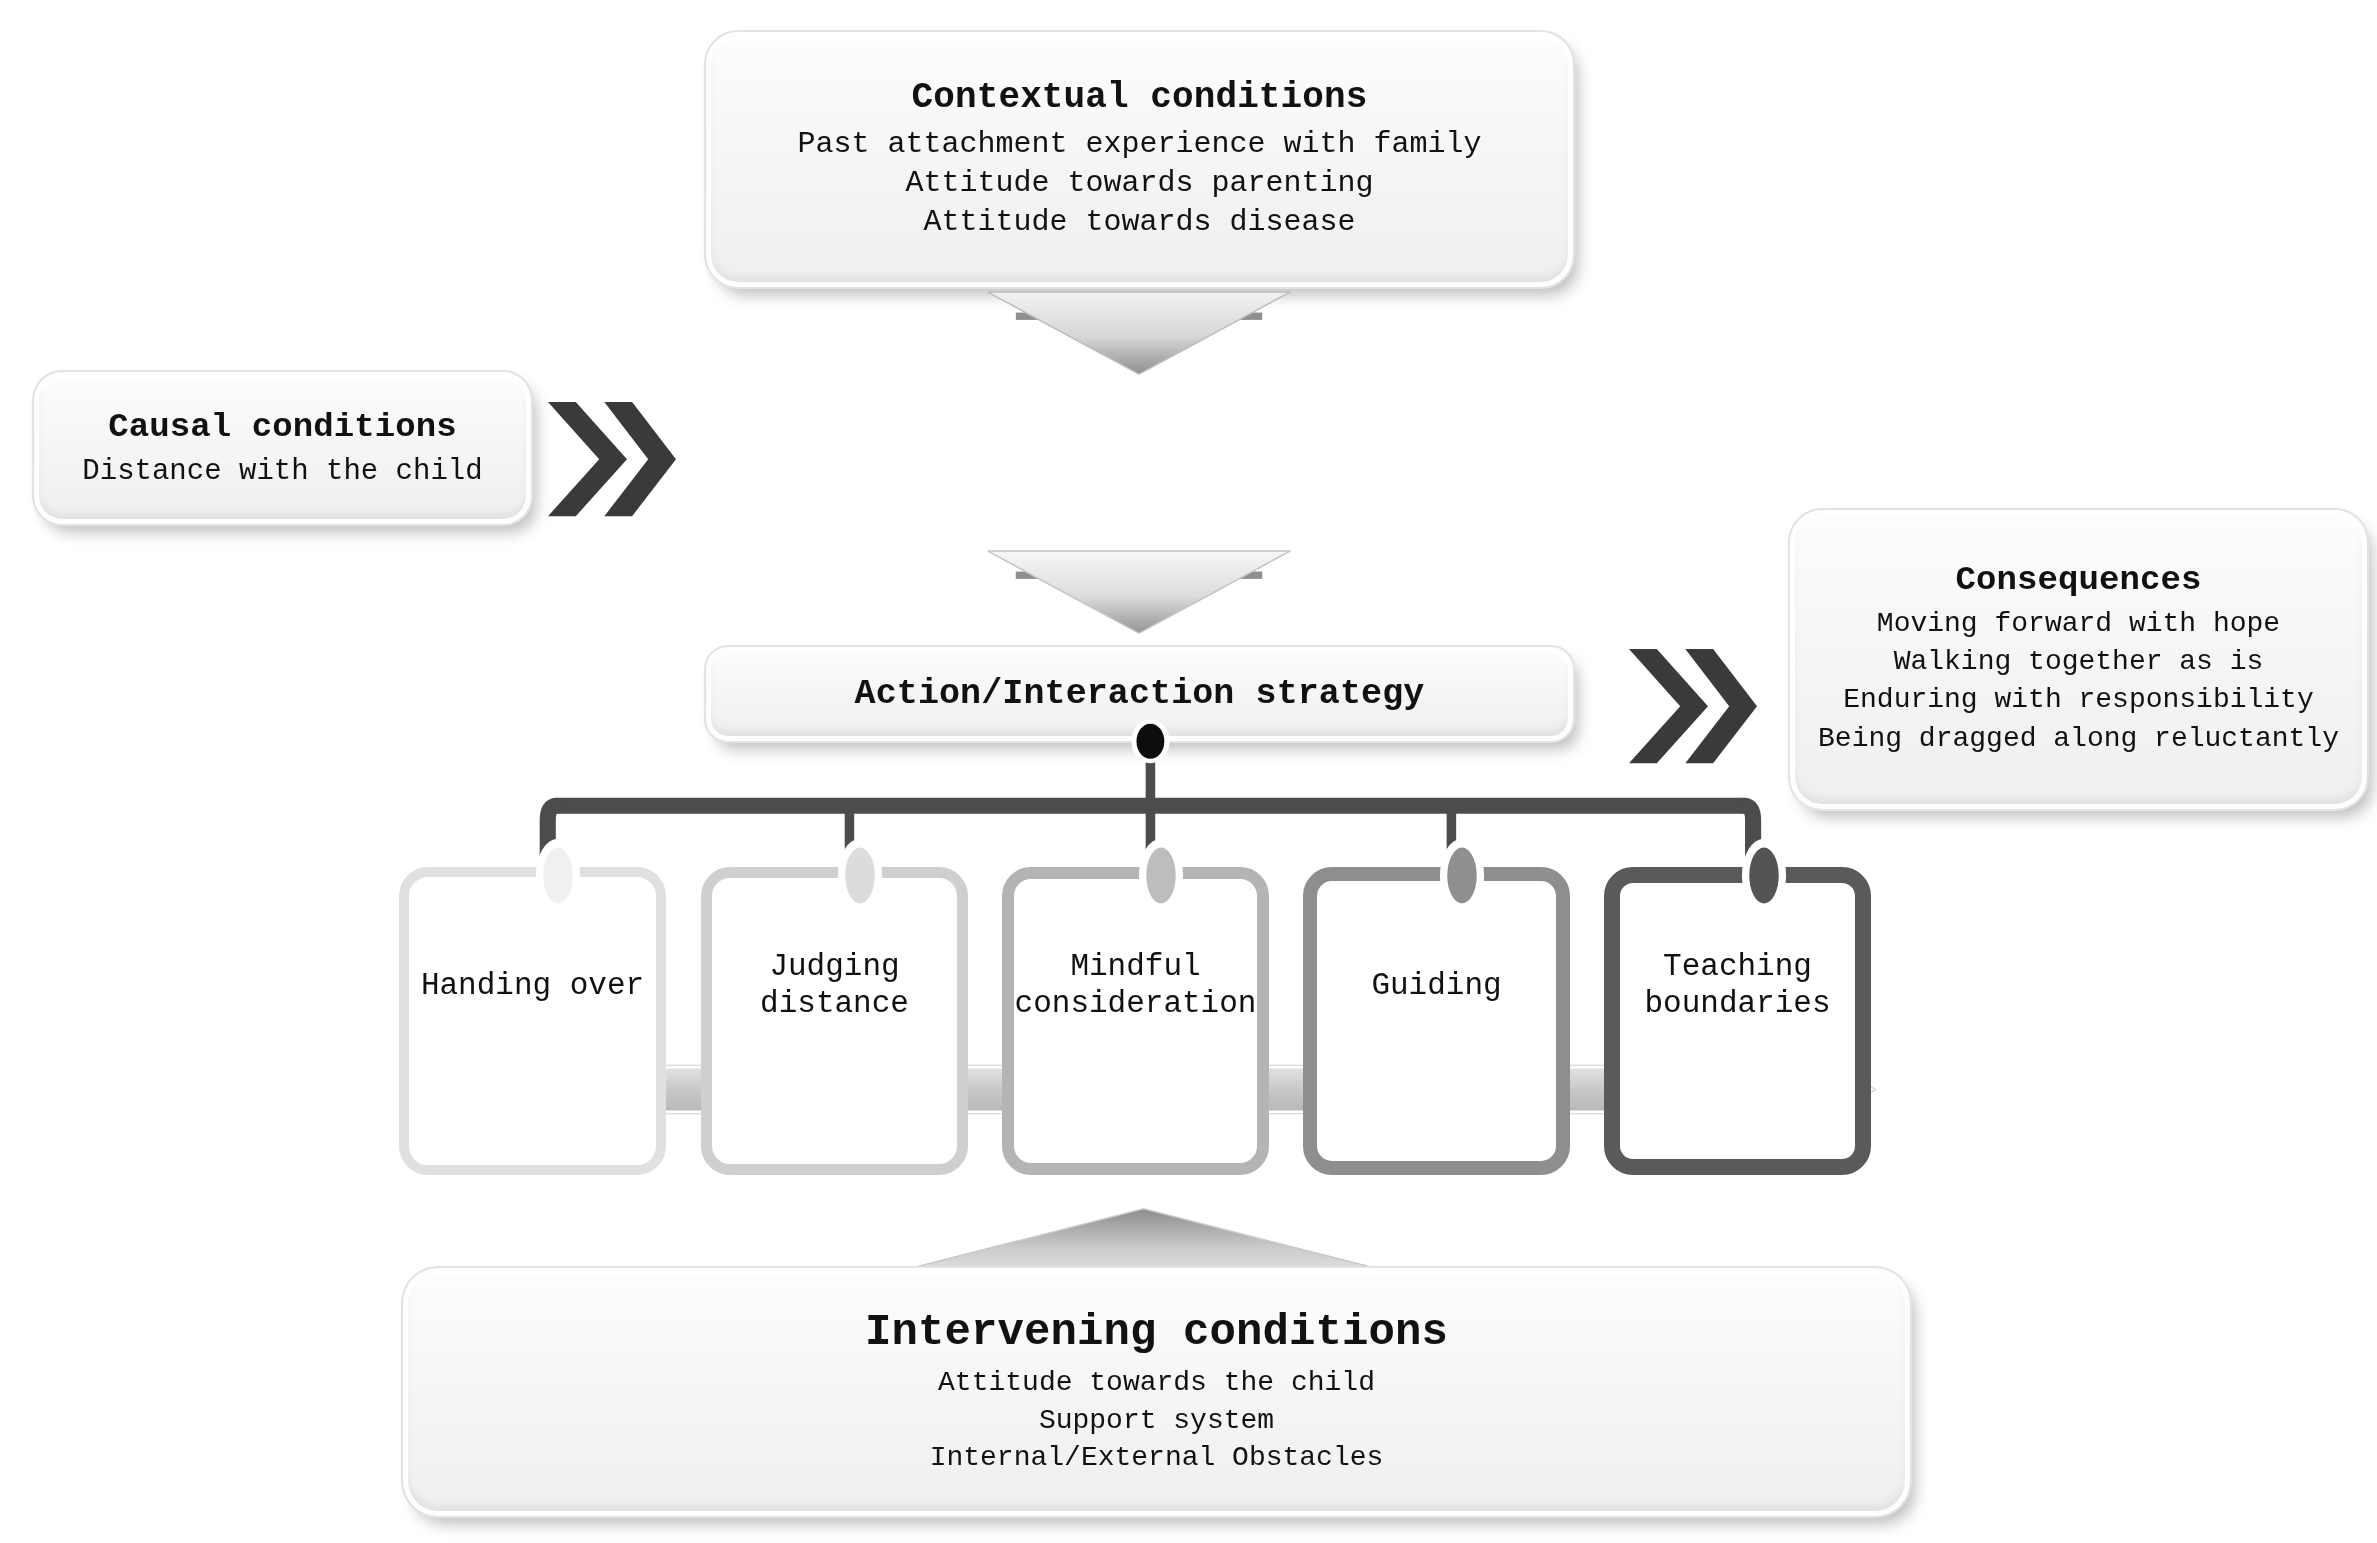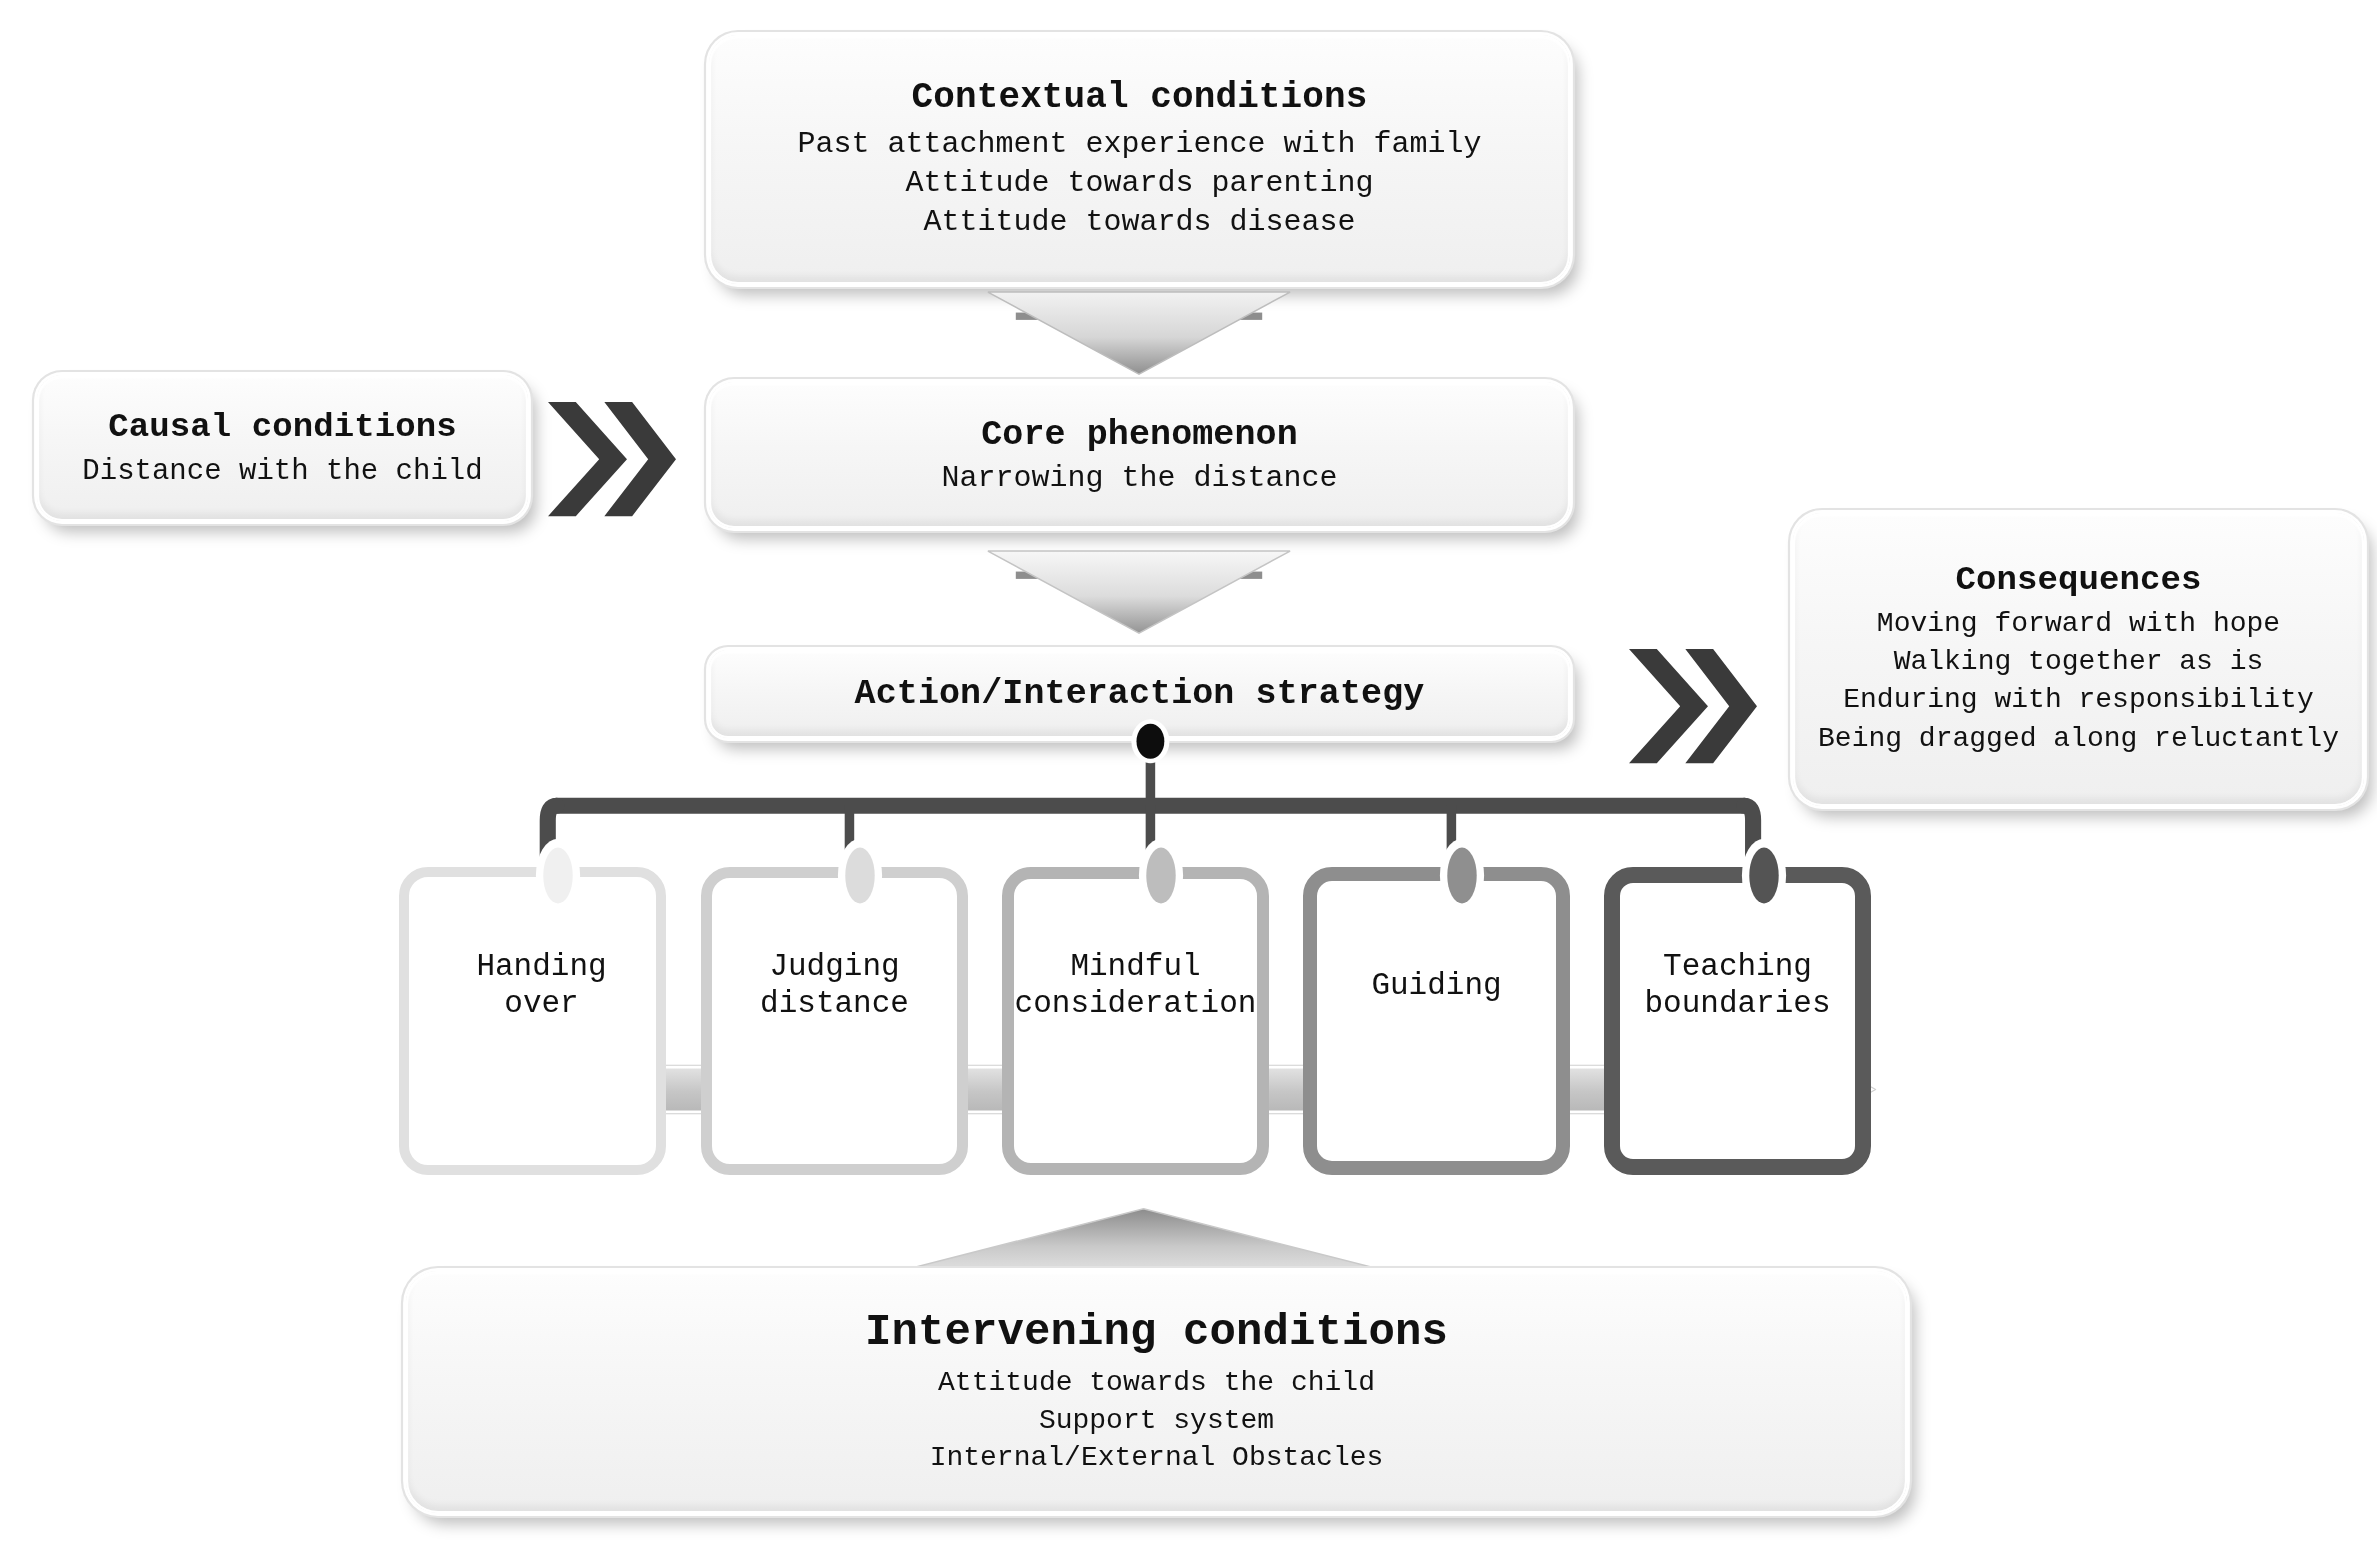--- a/index.html
+++ b/index.html
@@ -137,24 +137,20 @@
     <div class="line">Distance with the child</div>
   </div>
 
   <div class="chev-group" style="left:548px;top:399px;">
     <svg width="128" height="121" viewBox="0 0 175 165">
       <polygon points="0,4 38,4 108,82 38,160 0,160 70,82" fill="#3a3a3a"></polygon>
       <polygon points="77,4 115,4 175,82 115,160 77,160 137,82" fill="#3a3a3a"></polygon>
     </svg>
   </div>
 
-  <div class="panel" id="core">
-    <div class="title">Core phenomenon</div>
-    <div class="line">Narrowing the distance</div>
-  </div>
 
   <div class="downarrow" style="left:985px;top:545px;">
     <svg width="308" height="103" viewBox="0 0 420 140">
       <defs>
         <linearGradient id="dg2" x1="0" y1="0" x2="0" y2="1">
           <stop offset="0%" stop-color="#f7f7f7"></stop>
           <stop offset="55%" stop-color="#dcdcdc"></stop>
           <stop offset="100%" stop-color="#949494"></stop>
         </linearGradient>
       </defs>
@@ -194,21 +190,21 @@
     <path d="M 2382 1100 Q 2394 1100 2394 1120 L 2394 1178" stroke="#4c4c4c" stroke-width="22" fill="none" stroke-linecap="round"></path>
 
     <line x1="1160" y1="1100" x2="1160" y2="1180" stroke="#4c4c4c" stroke-width="13"></line>
     <line x1="1571" y1="1100" x2="1571" y2="1180" stroke="#4c4c4c" stroke-width="13"></line>
     <line x1="1982" y1="1100" x2="1982" y2="1180" stroke="#4c4c4c" stroke-width="13"></line>
 
     <ellipse cx="1571" cy="1012" rx="26" ry="30" fill="#ffffff"></ellipse>
     <ellipse cx="1571" cy="1012" rx="19" ry="24" fill="#0d0d0d"></ellipse>
   </svg>
 
-  <div class="sbox" id="s0" style="left: 399px; width: 267px; border: 10.3px solid rgb(224, 224, 224); z-index: 10; padding-left: 18px;">
+  <div class="sbox" id="s0" style="left: 399px; width: 267px; border: 10.3px solid rgb(224, 224, 224); z-index: 10;">
     <span class="slabel">Handing over</span>
   </div>
   <div class="sbox" id="s1" style="left: 701px; width: 267px; border: 11.7px solid rgb(207, 207, 207); z-index: 11;">
     <span class="slabel">Judging<br>distance</span>
   </div>
   <div class="sbox" id="s2" style="left: 1002px; width: 267px; border: 12.5px solid rgb(180, 180, 180); z-index: 12;">
     <span class="slabel">Mindful<br>consideration</span>
   </div>
   <div class="sbox" id="s3" style="left: 1303px; width: 267px; border: 14px solid rgb(142, 142, 142); z-index: 13;">
     <span class="slabel">Guiding</span>

